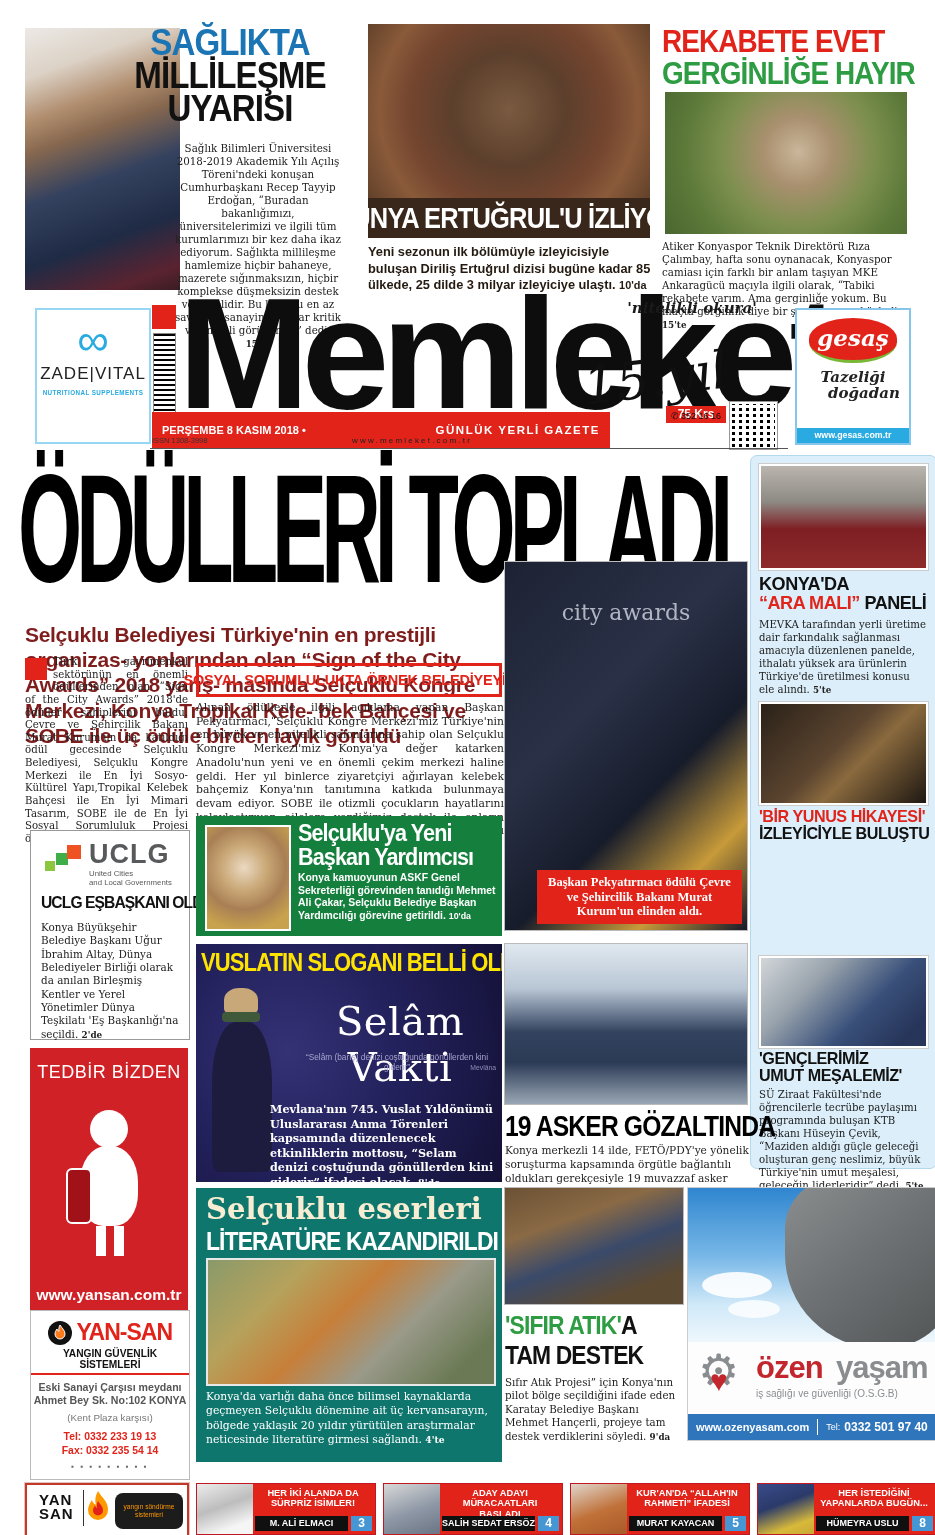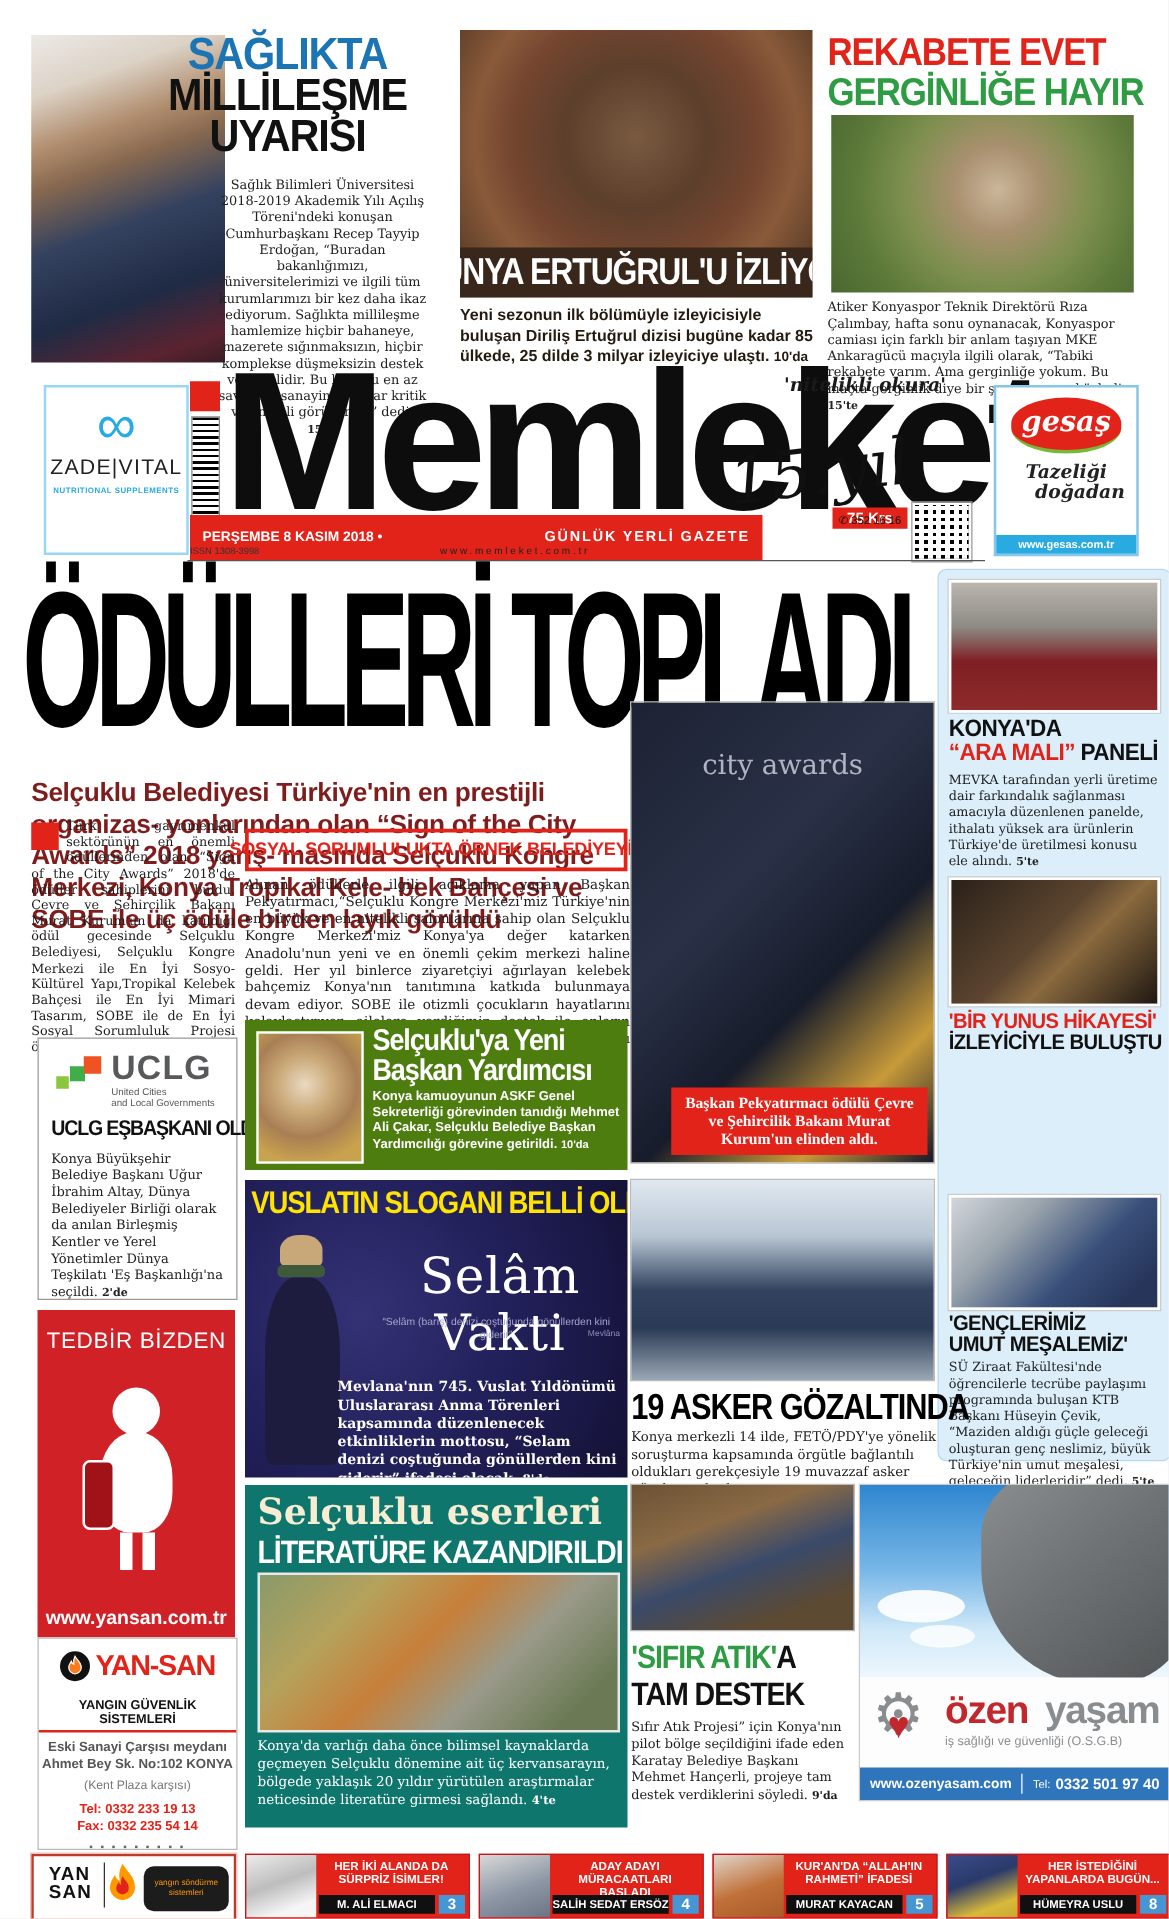--- a/index.html
+++ b/index.html
@@ -36,21 +36,21 @@
   .ssbox{position:absolute;border:3px solid #e2231a;display:flex;align-items:center;justify-content:center;
          color:#e2231a;font-weight:bold;font-size:14.5px;letter-spacing:-.2px;transform-origin:center;white-space:nowrap}
   .caption{position:absolute;background:#e2231a;color:#fff;font-family:"Liberation Serif",serif;font-weight:bold;
            font-size:12.5px;line-height:1.18;text-align:center;padding:5px 8px}
   
   .sbpanel{position:absolute;background:#dbeef9;border:1px solid #b3d9ee;border-radius:7px}
   .sb-t{font-weight:bold;letter-spacing:-.5px;line-height:1.02;transform:scaleX(.95);transform-origin:left top;white-space:nowrap}
   .sb-body{font-family:"DejaVu Serif",serif;font-size:10.2px;line-height:1.28;color:#222}
   .red{color:#e2231a}.green{color:#2e9c43}
   
-  .bluebox{position:absolute;background:#4d7c0f}
+  .bluebox{position:absolute;background:#15803d}
   .vuslat{position:absolute;background:radial-gradient(circle at 30% 45%,#343275 0%,#23215c 45%,#131135 100%);overflow:hidden}
   .tealbox{position:absolute;background:#0f766e}
   .condt{font-weight:bold;letter-spacing:-1px;transform:scaleX(.88);transform-origin:left top;white-space:nowrap}
   
   .tedbir{position:absolute;background:#d02127;color:#fff;text-align:center}
   .ozenbar{position:absolute;left:0;right:0;bottom:0;height:26px;background:#2e75bb;color:#fff;display:flex;align-items:center}
   
   .fcard{position:absolute;top:1483px;width:178px;height:50px;background:#e2231a;overflow:hidden;border:1px solid #c01820}
   .fphoto{position:absolute;left:0;top:0;bottom:0;width:56px}
   .ftitle{position:absolute;left:58px;right:4px;top:4px;color:#fff;font-weight:bold;font-size:9.3px;line-height:1.12;text-align:center}
@@ -203,21 +203,21 @@
     <div class="abs b" style="left:0;right:0;bottom:6px;font-size:15.5px">www.yansan.com.tr</div>
   </div>
 
   <div class="abs" style="left:30px;top:1310px;width:158px;height:168px;border:1px solid #bbb;background:#fff;text-align:center">
     <div style="margin-top:8px">
       <span style="display:inline-block;width:24px;height:24px;background:#111;border-radius:50%;vertical-align:middle;position:relative"><svg width="24" height="24" viewBox="0 0 24 24">
             <path d="M12 4c2 3.5 5 5 5 9a5 5 0 0 1-10 0c0-2 1-3.5 2-5 .3 1.2 1 2 2 2.4C10.5 8 11 6 12 4z" fill="#ff7a1a" stroke="#fff" stroke-width="1"></path>
           </svg></span>
       <span class="b" style="font-size:23px;color:#e2231a;letter-spacing:-1px;vertical-align:middle">YAN-SAN</span>
     </div>
-    <div class="b" style="font-size:10.2px;margin-top:13px;border-bottom:2px solid #e2231a;display:inline-block;padding:0 2px 3px">YANGIN GÜVENLİK SİSTEMLERİ</div>
+    <div class="b" style="font-size:10.2px;margin-top:2px;border-bottom:2px solid #e2231a;display:inline-block;padding:0 2px 3px">YANGIN GÜVENLİK SİSTEMLERİ</div>
     <div class="b" style="font-size:10.6px;color:#555;margin-top:6px;line-height:1.25">
       <div>Eski Sanayi Çarşısı meydanı</div>
       <div>Ahmet Bey Sk. No:102 KONYA</div>
     </div>
     <div style="font-size:9.8px;color:#777;margin-top:5px">(Kent Plaza karşısı)</div>
     <div class="b" style="font-size:10.4px;color:#e2231a;margin-top:7px;line-height:1.3">
       <div>Tel: 0332 233 19 13</div>
       <div>Fax: 0332 235 54 14</div>
     </div>
     <div style="margin-top:4px;letter-spacing:2px;color:#666;font-size:8px">▪ ▪ ▪ ▪ ▪ ▪ ▪ ▪ ▪</div>

